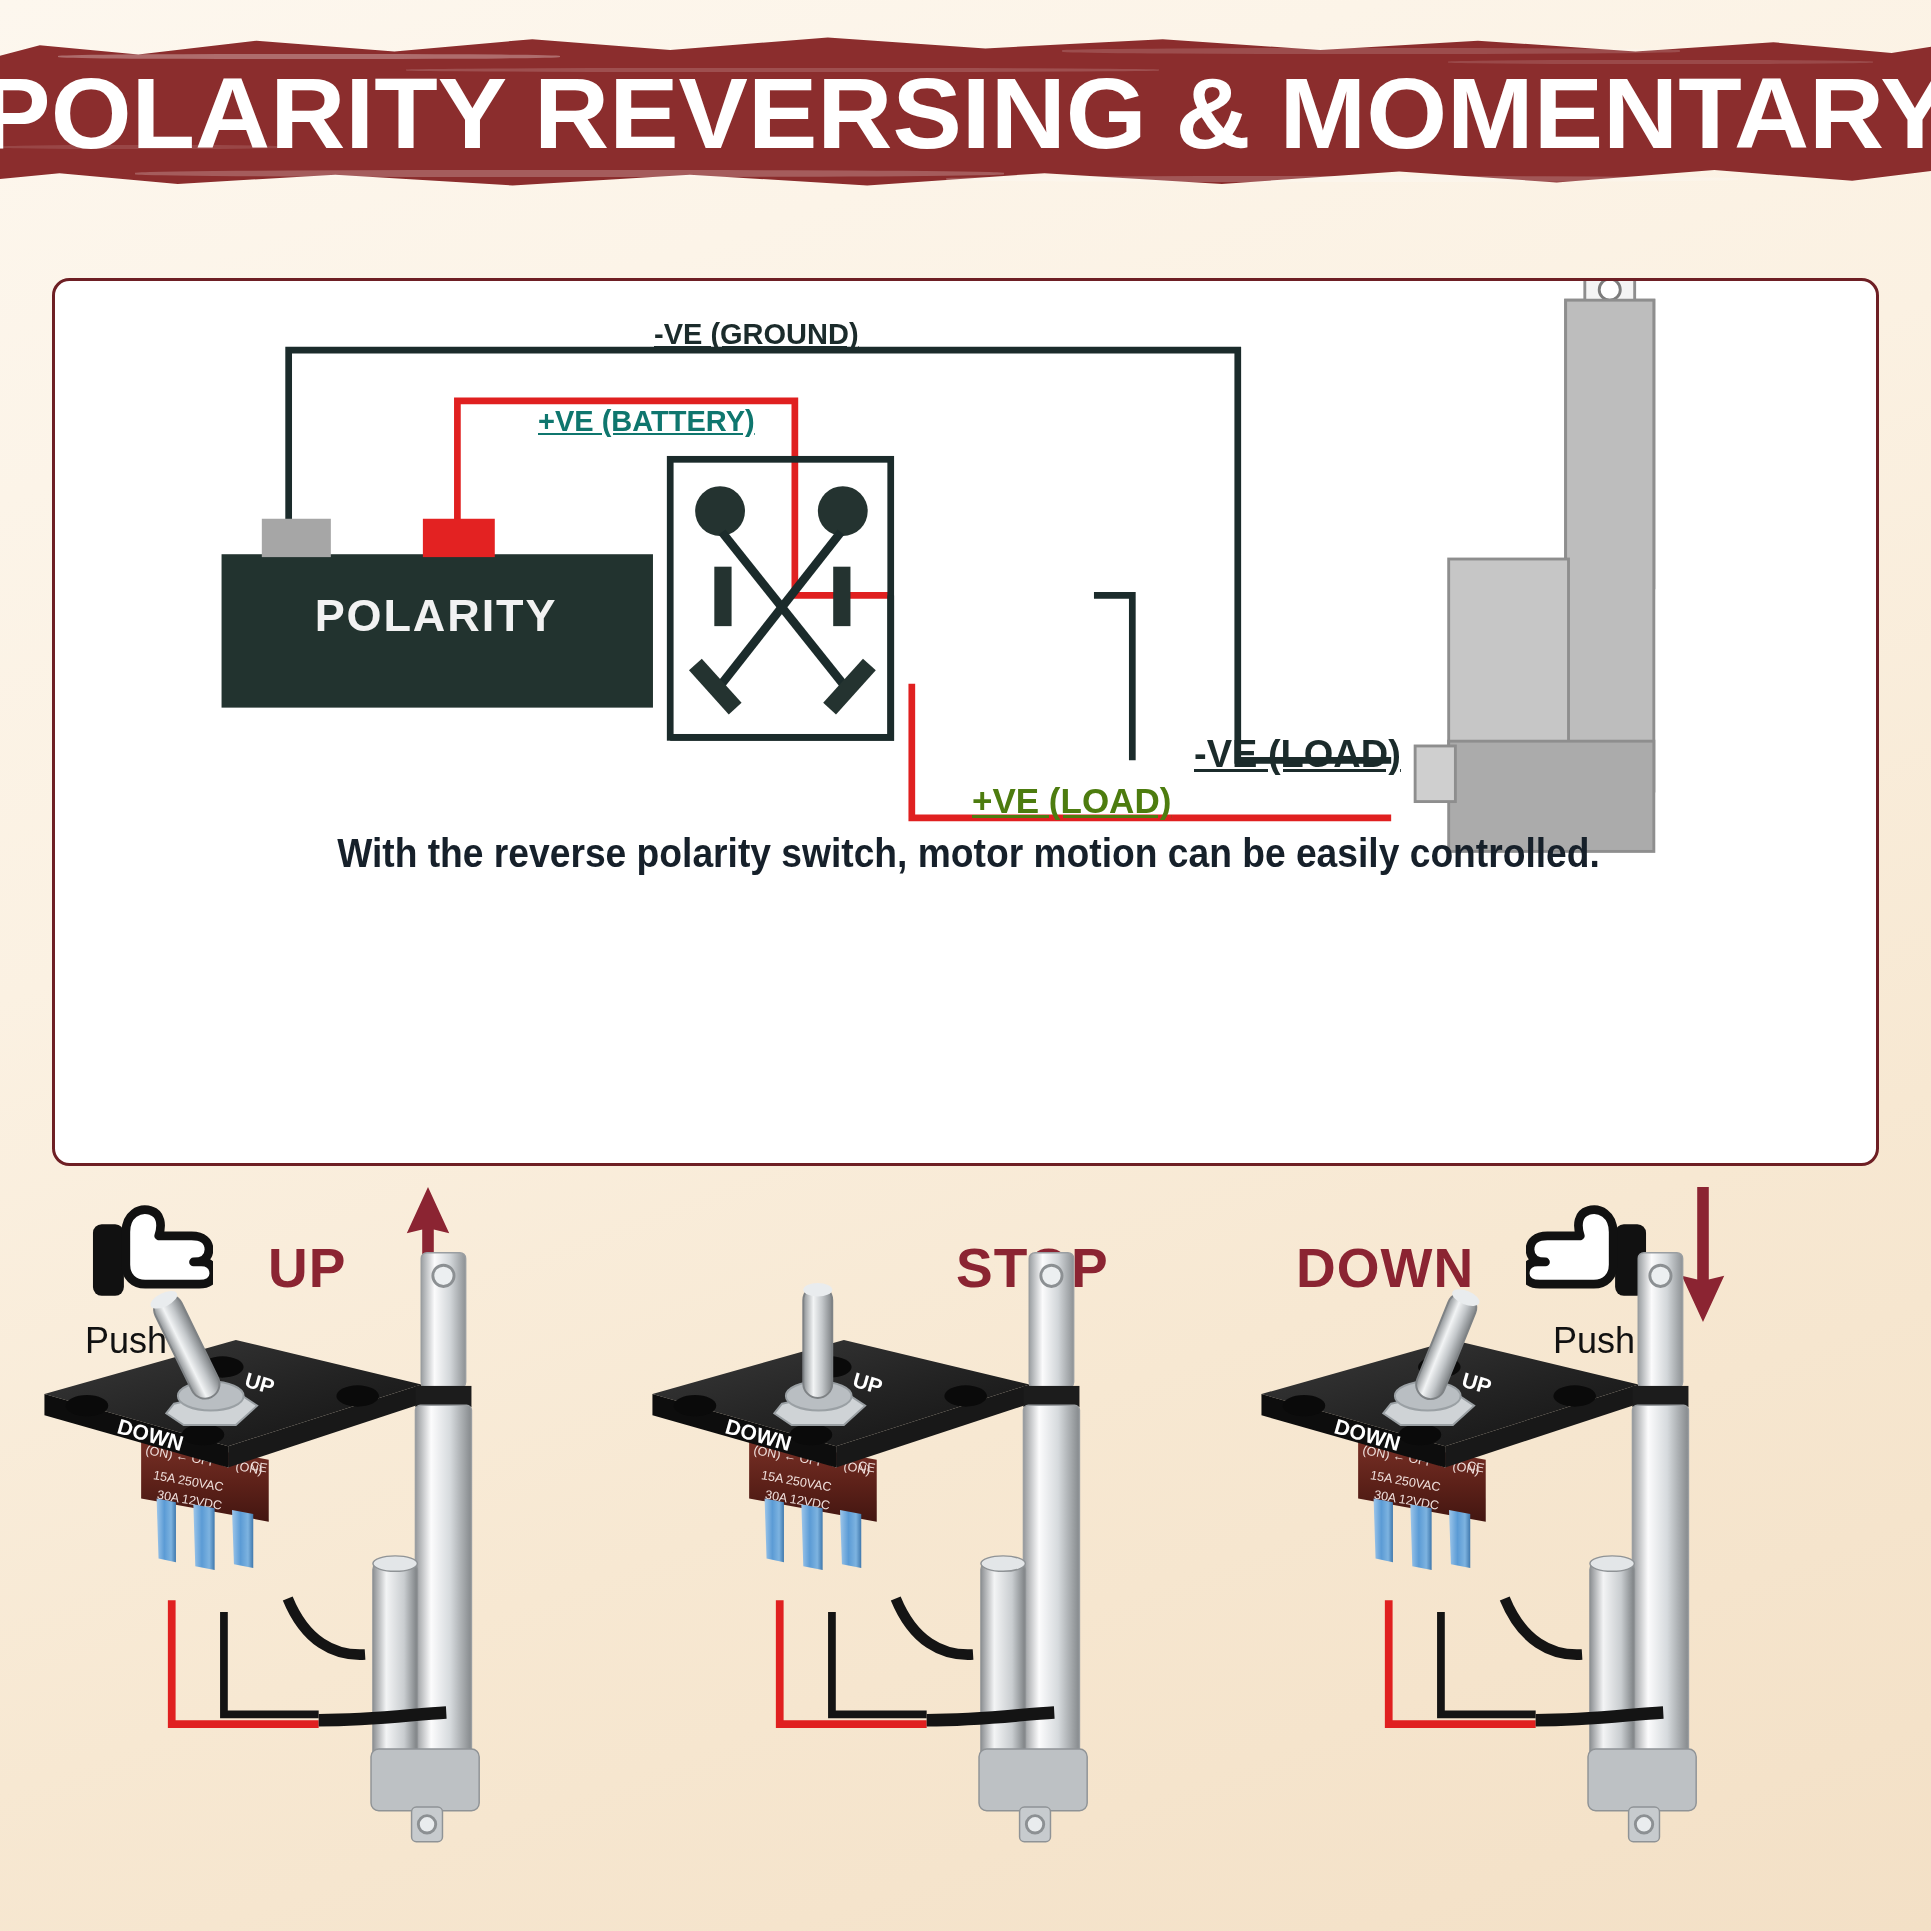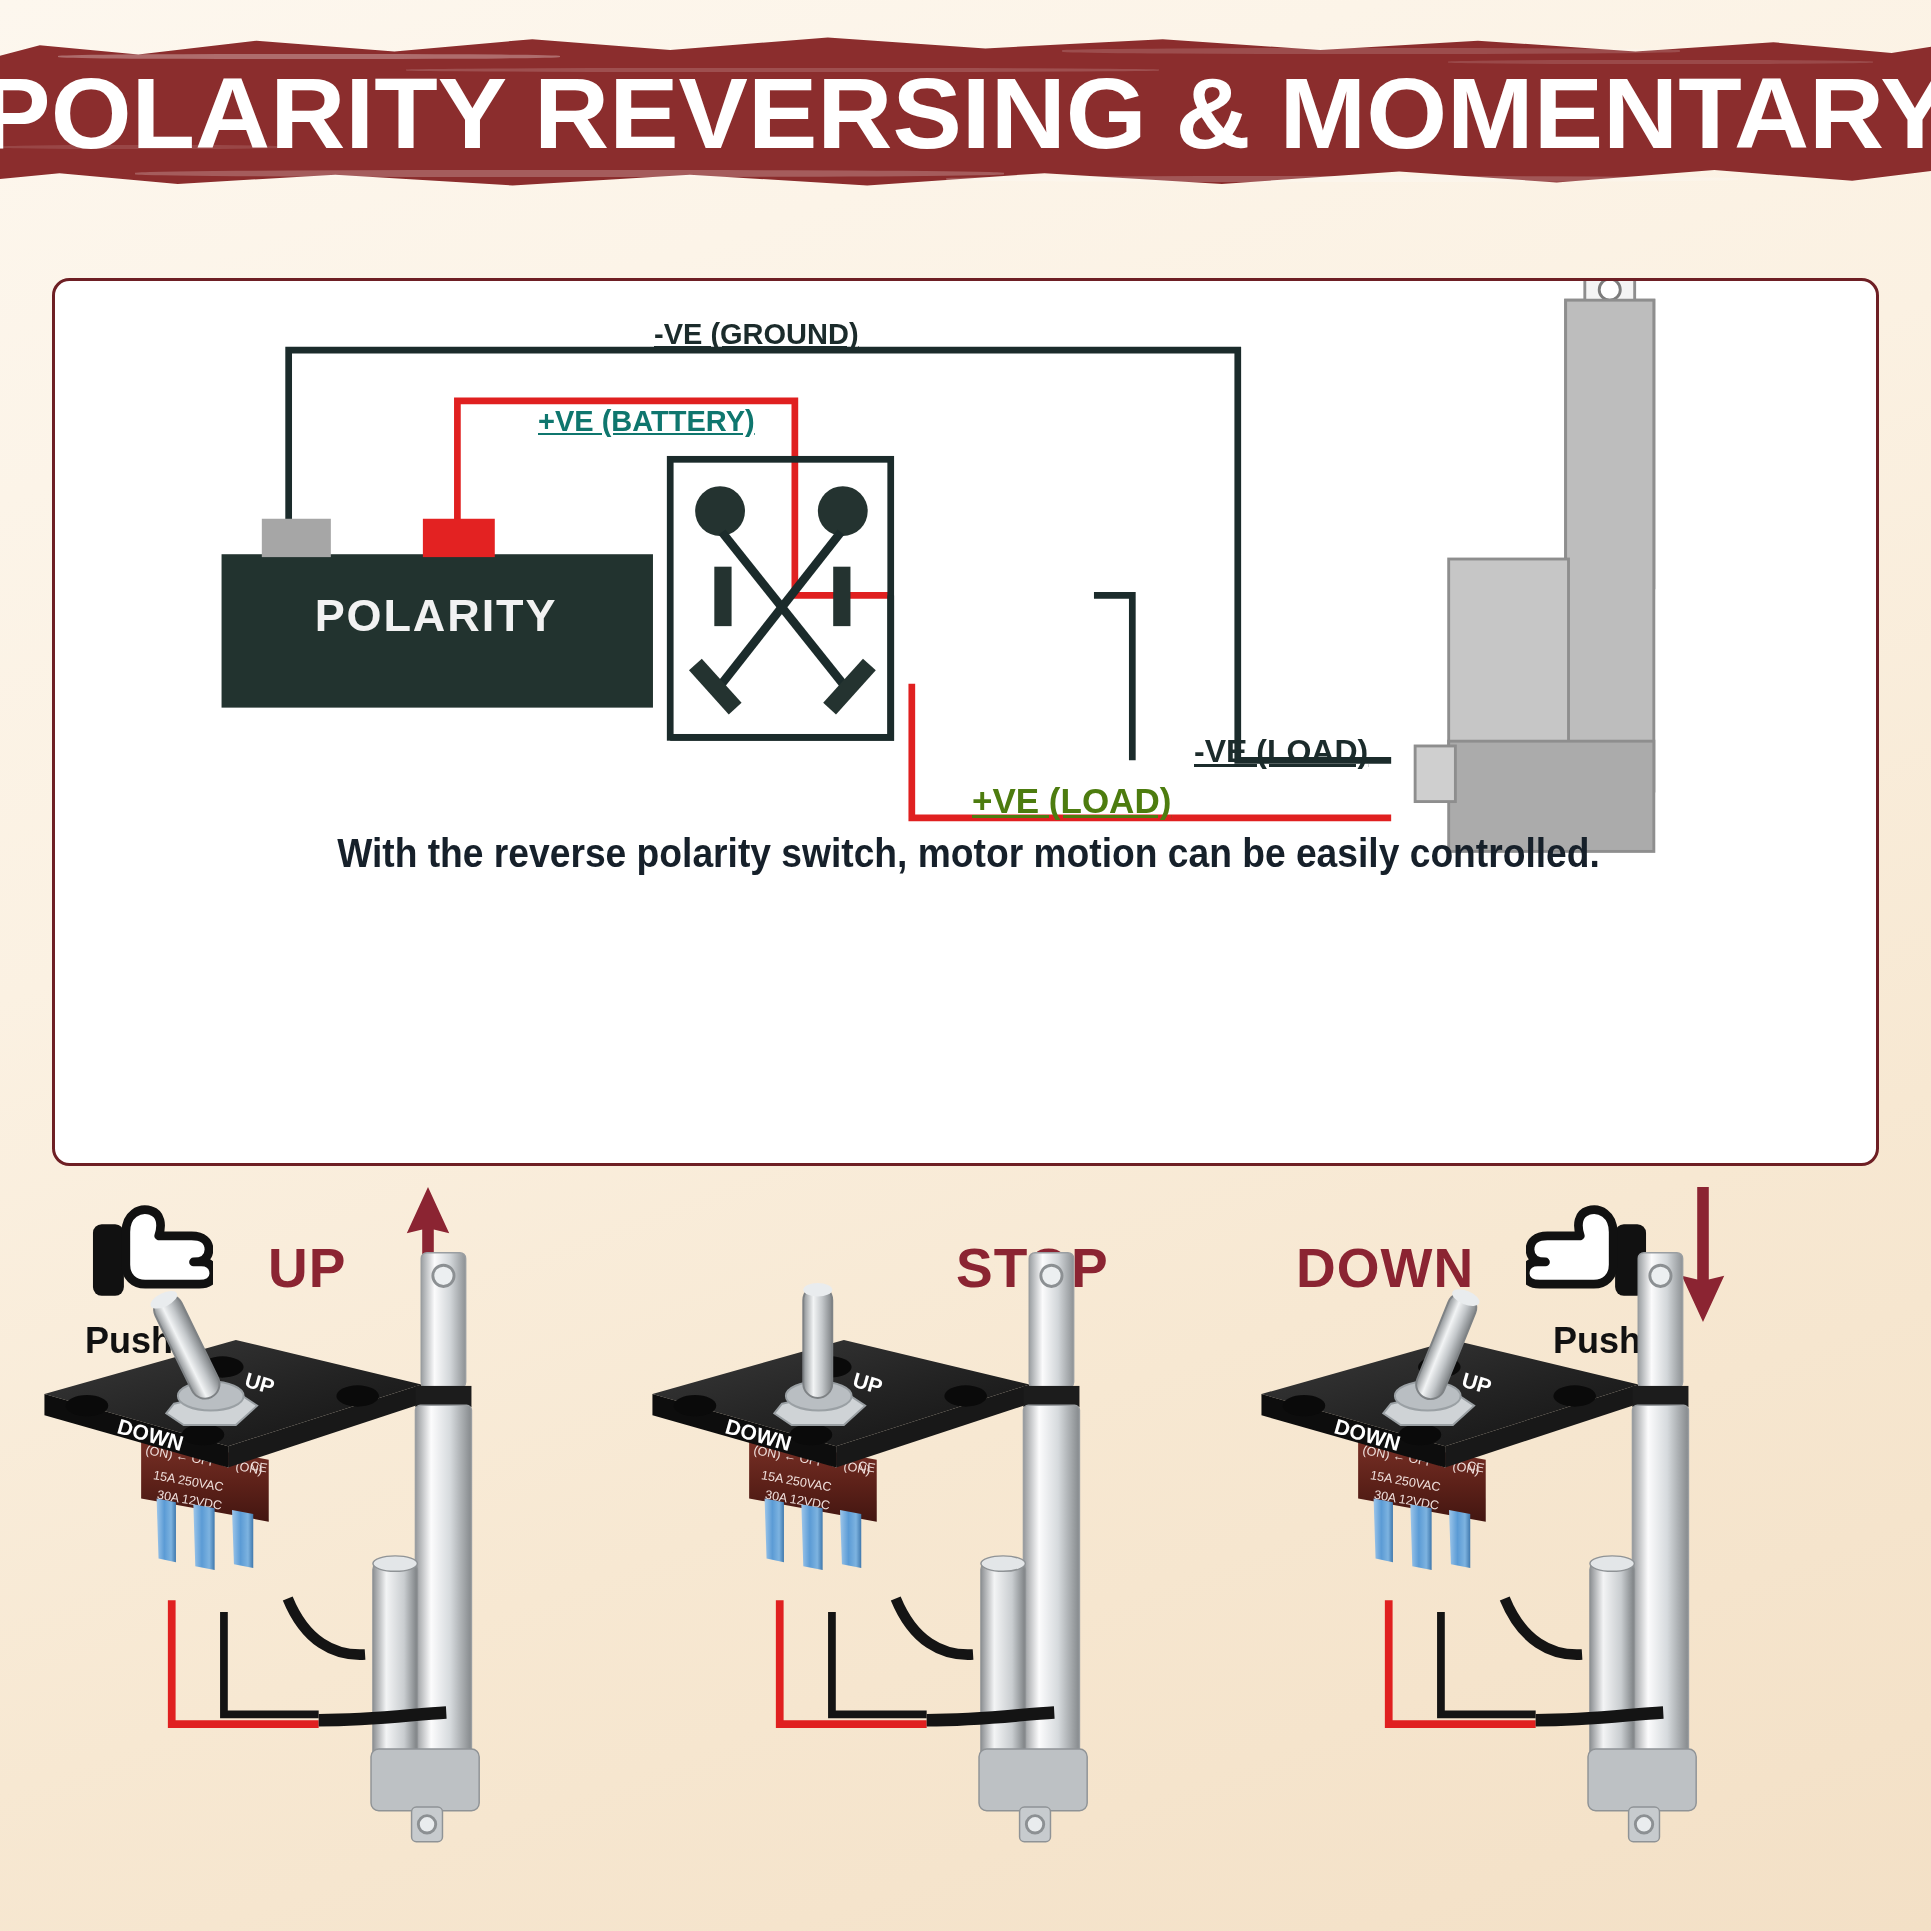--- a/index.html
+++ b/index.html
@@ -42,21 +42,21 @@
     background:#ffffff; border:3.9px solid #6E1F24; border-radius:17.4px;
   }
   #diagram { position:absolute; left:0; top:0; width:100%; height:100%; }
   .dlabel {
     position:absolute; font-weight:bold; white-space:nowrap;
     font-family:"Liberation Sans", sans-serif;
     text-decoration:underline;
   }
   #lbl-ground { left:599px; top:37px;  font-size:29px; color:#1b2b2b; }
   #lbl-batt   { left:483px; top:124px; font-size:29px; color:#0f766e; }
-  #lbl-nload  { left:1139px;top:452px; font-size:32px; color:#1b2b2b; }
+  #lbl-nload  { left:1139px;top:452px; font-size:38px; color:#1b2b2b; }
   #lbl-pload  { left:917px; top:500px; font-size:35px; color:#4d7c0f; }
   #battery-text {
     position:absolute; left:217px; top:311px; width:328px; height:48px;
     display:flex; align-items:center; justify-content:center;
     color:#f2f2f2; font-size:45px; font-weight:bold; letter-spacing:1.9px;
   }
   #caption {
     position:absolute; left:0; top:550px; width:1827px;
     text-align:center; font-size:40px; font-weight:bold; color:#16202a;
     transform:scaleX(.93); font-family:"Liberation Sans", sans-serif;
@@ -66,21 +66,21 @@
   .panel { position:absolute; top:1166px; width:637px; height:765px; }
   #panel-up   { left:29px; }
   #panel-stop { left:637px; }
   #panel-down { left:1246px; }
 
   .state-word {
     position:absolute; font-size:55px; font-weight:bold; color:#8B2432;
     letter-spacing:1px; white-space:nowrap;
   }
   .push-label {
-    position:absolute; font-size:36px; font-weight:bold; color:#111;
+    position:absolute; font-size:36px; font-weight:normal; color:#111;
     white-space:nowrap;
   }
   .hand { position:absolute; }
   .big-arrow { position:absolute; }
   .switch-art { position:absolute; }
   .actuator-art { position:absolute; }
   .wires-art { position:absolute; }
 </style>
 </head>
 <body>

